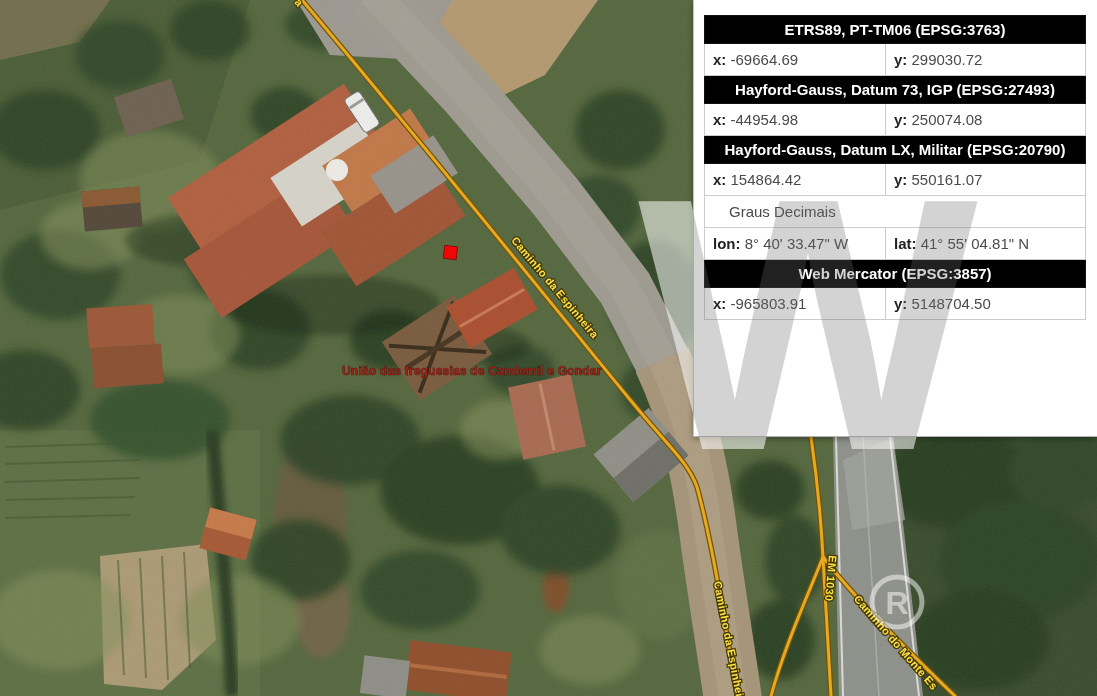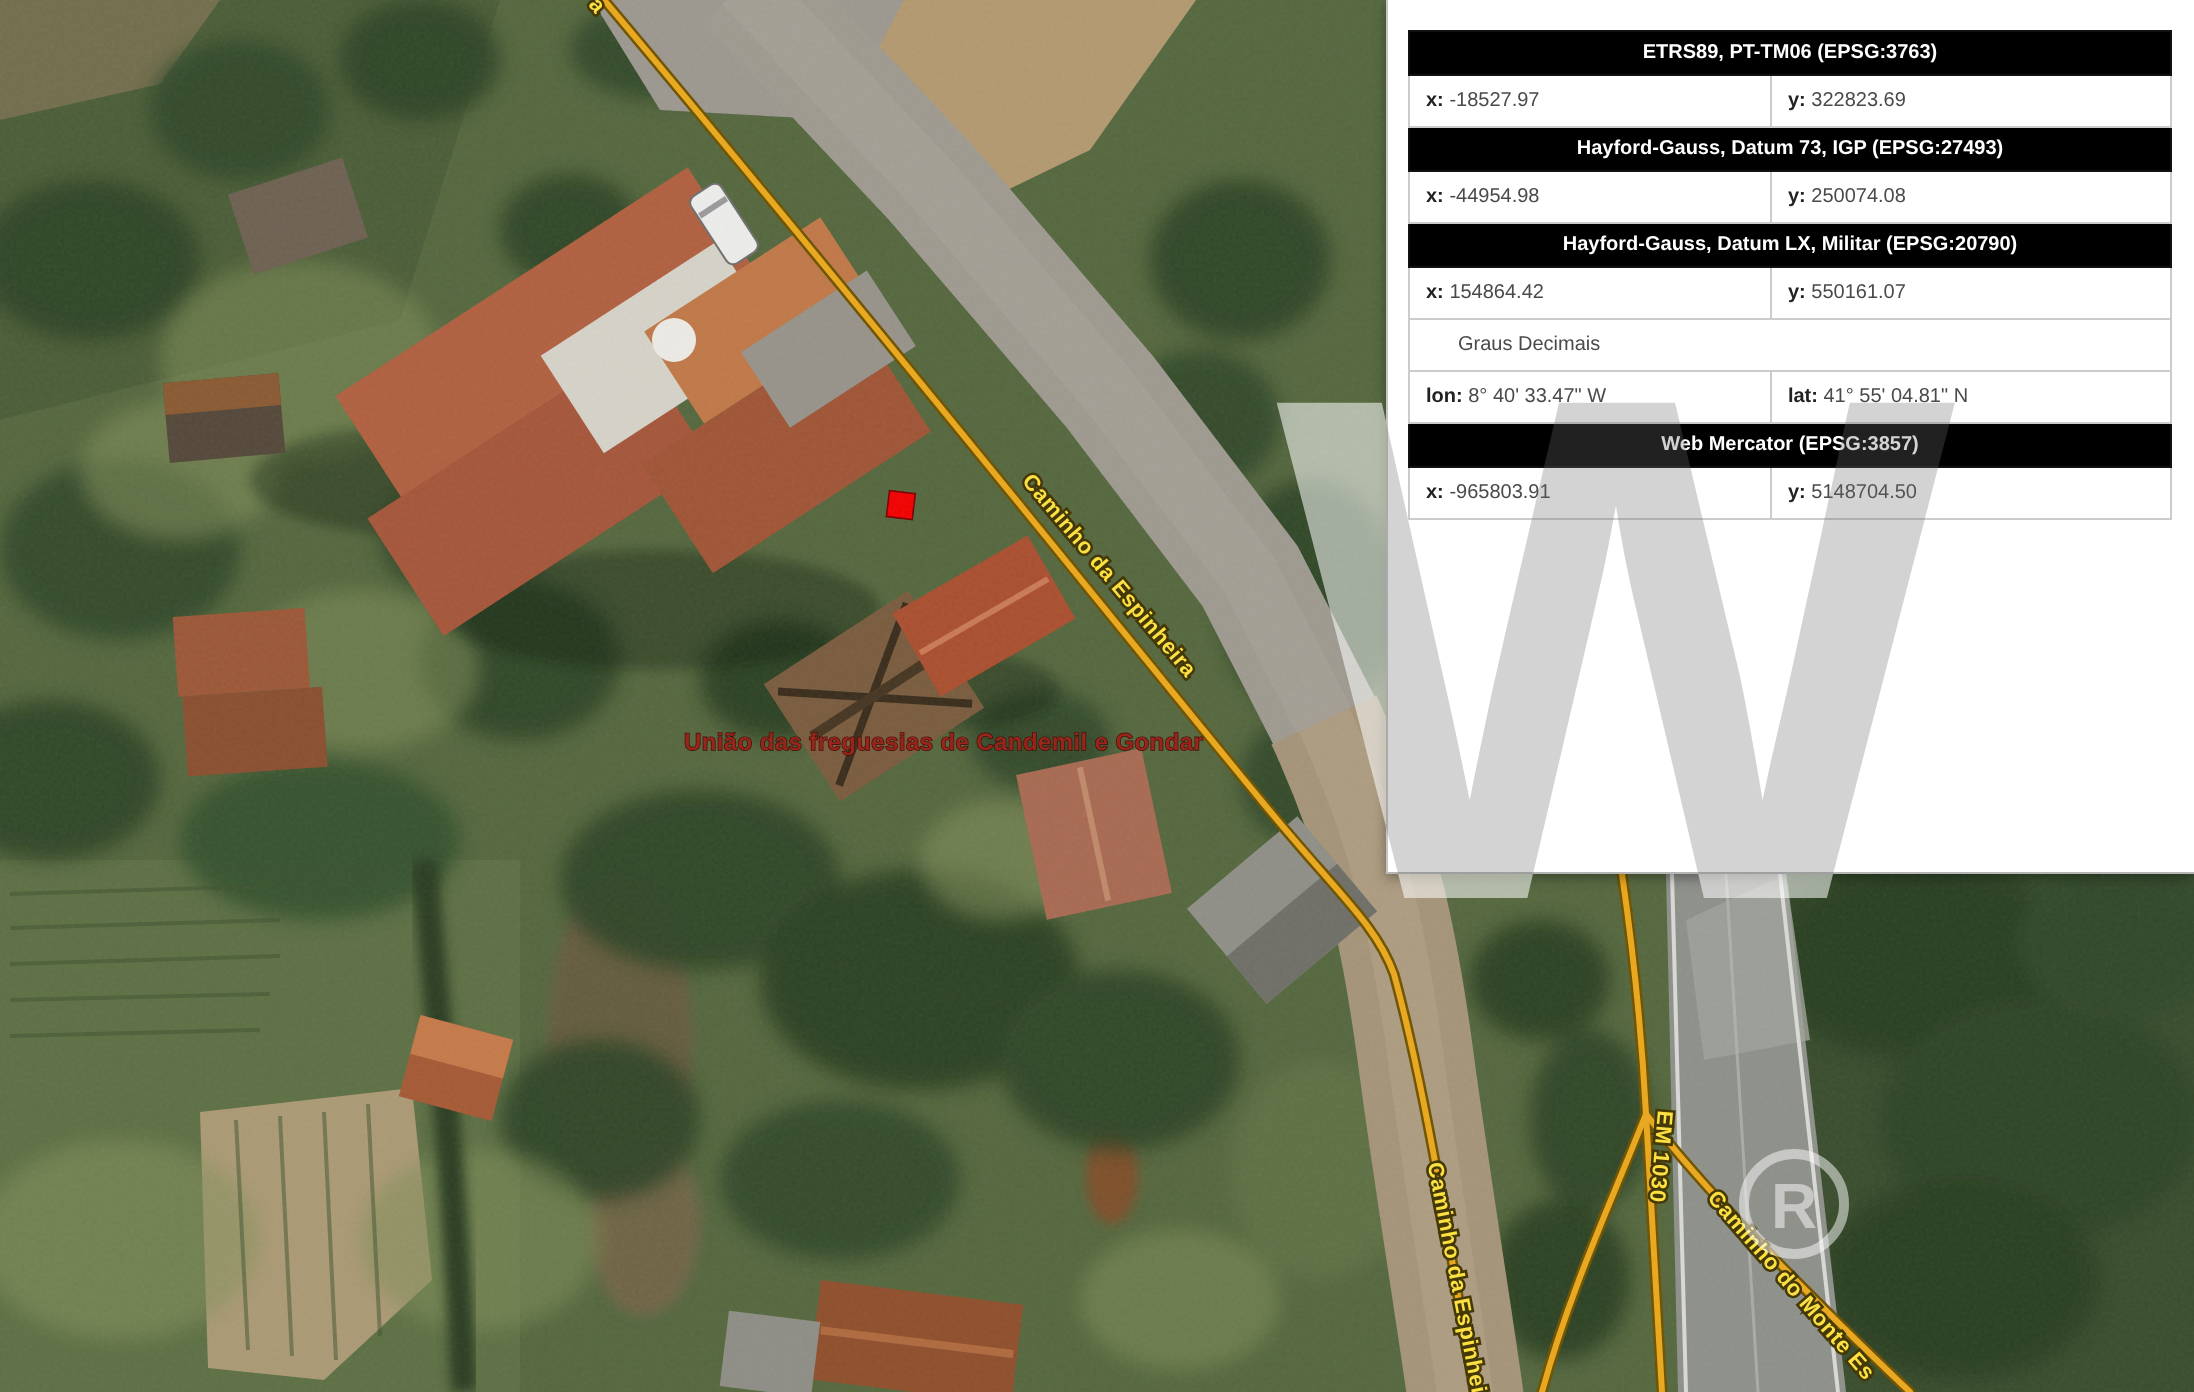--- a/index.html
+++ b/index.html
@@ -16,21 +16,21 @@
   .yline-outer{fill:none;stroke:var(--road-line-outline);stroke-width:5.5;stroke-linecap:round;}
   .yline-inner{fill:none;stroke:var(--road-line);stroke-width:3;stroke-linecap:round;}
 
   
   #panel{position:absolute;left:693px;top:0;width:404px;height:437px;z-index:10;
          background:var(--panel-bg);box-sizing:border-box;padding:15px 11px 0 10px;
          border-left:1px solid #c4c4c4;border-bottom:1px solid #b5b5b5;
          box-shadow:0 2px 6px rgba(0,0,0,.35);}
   #panel table{width:100%;border-collapse:collapse;table-layout:fixed;}
   #panel col.c1{width:47.5%;}
-  #panel th,#panel td{border:1px solid var(--panel-border);font-size:10px;}
+  #panel th,#panel td{border:1px solid var(--panel-border);font-size:15px;}
   #panel th.hdr{background:var(--header-bg);color:var(--header-text);
         font-weight:bold;text-align:center;padding:5px 2px;border-color:#111;}
   #panel td{padding:7px 8px;color:var(--cell-text);text-align:left;white-space:nowrap;
         overflow:hidden;}
   #panel td b{color:var(--cell-label);}
   #panel td.sub{font-weight:normal;padding-left:24px;}
 
   
   #wm{position:absolute;left:0;top:0;z-index:20;pointer-events:none;}
   .wm-glyph{font-family:"DejaVu Sans",sans-serif;font-weight:bold;}
@@ -242,22 +242,22 @@
     <table>
       <colgroup>
           <col class="c1">
           <col>
         </colgroup>
       <tbody>
           <tr>
         <th class="hdr" colspan="2">ETRS89, PT-TM06 (EPSG:3763)</th>
           </tr>
       <tr>
-        <td><b>x:</b> <span>-18527.97</span></td>
-        <td><b>y:</b> <span>322823.69</span></td>
+        <td><b>x:</b> <span>-69664.69</span></td>
+        <td><b>y:</b> <span>299030.72</span></td>
           </tr>
       <tr>
         <th class="hdr" colspan="2">Hayford-Gauss, Datum 73, IGP (EPSG:27493)</th>
           </tr>
       <tr>
         <td><b>x:</b> <span>-44954.98</span></td>
         <td><b>y:</b> <span>250074.08</span></td>
           </tr>
       <tr>
         <th class="hdr" colspan="2">Hayford-Gauss, Datum LX, Militar (EPSG:20790)</th>

